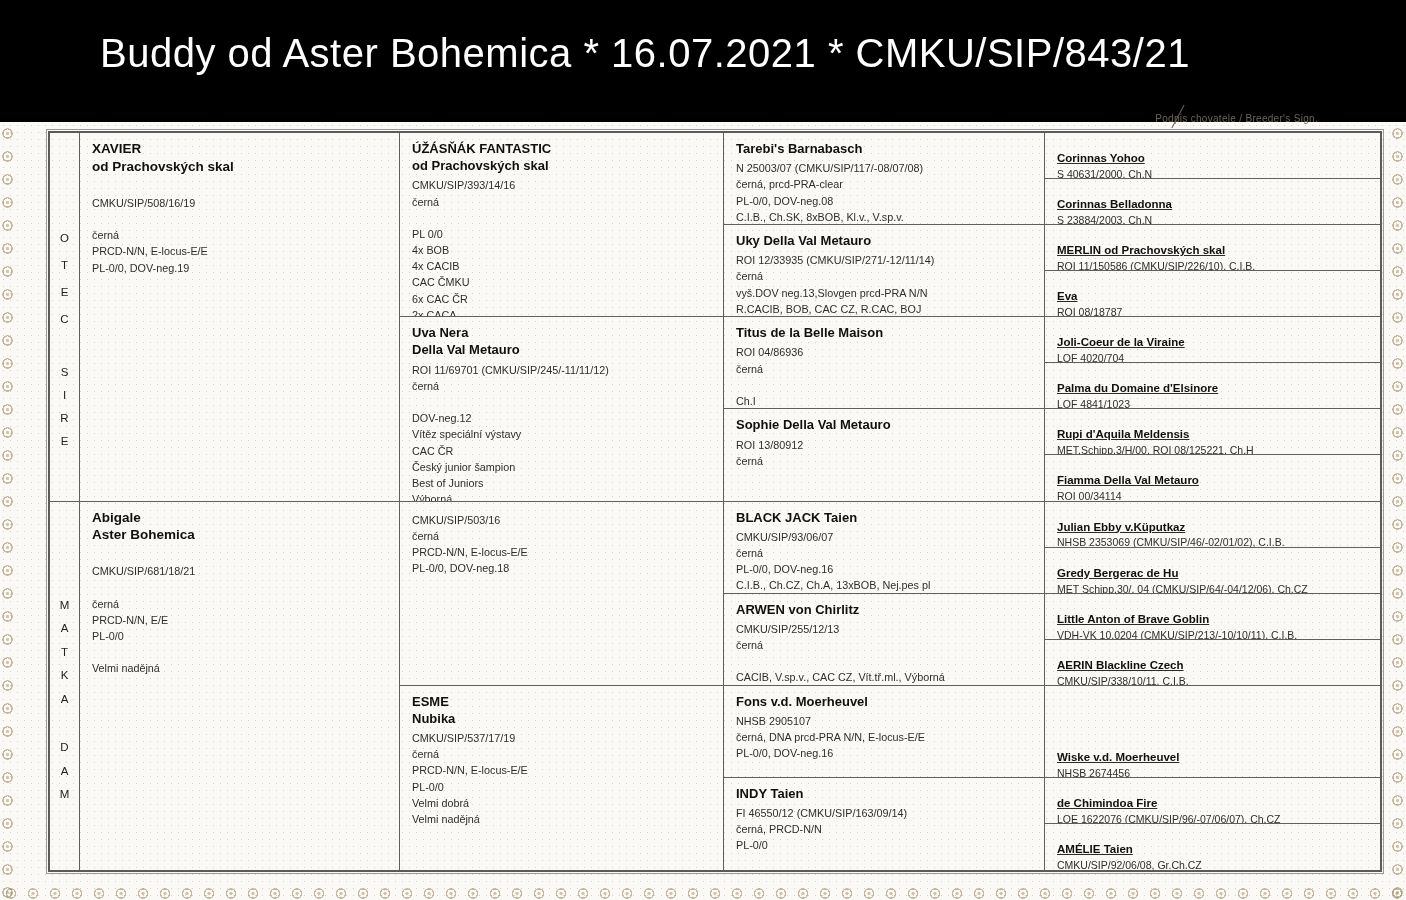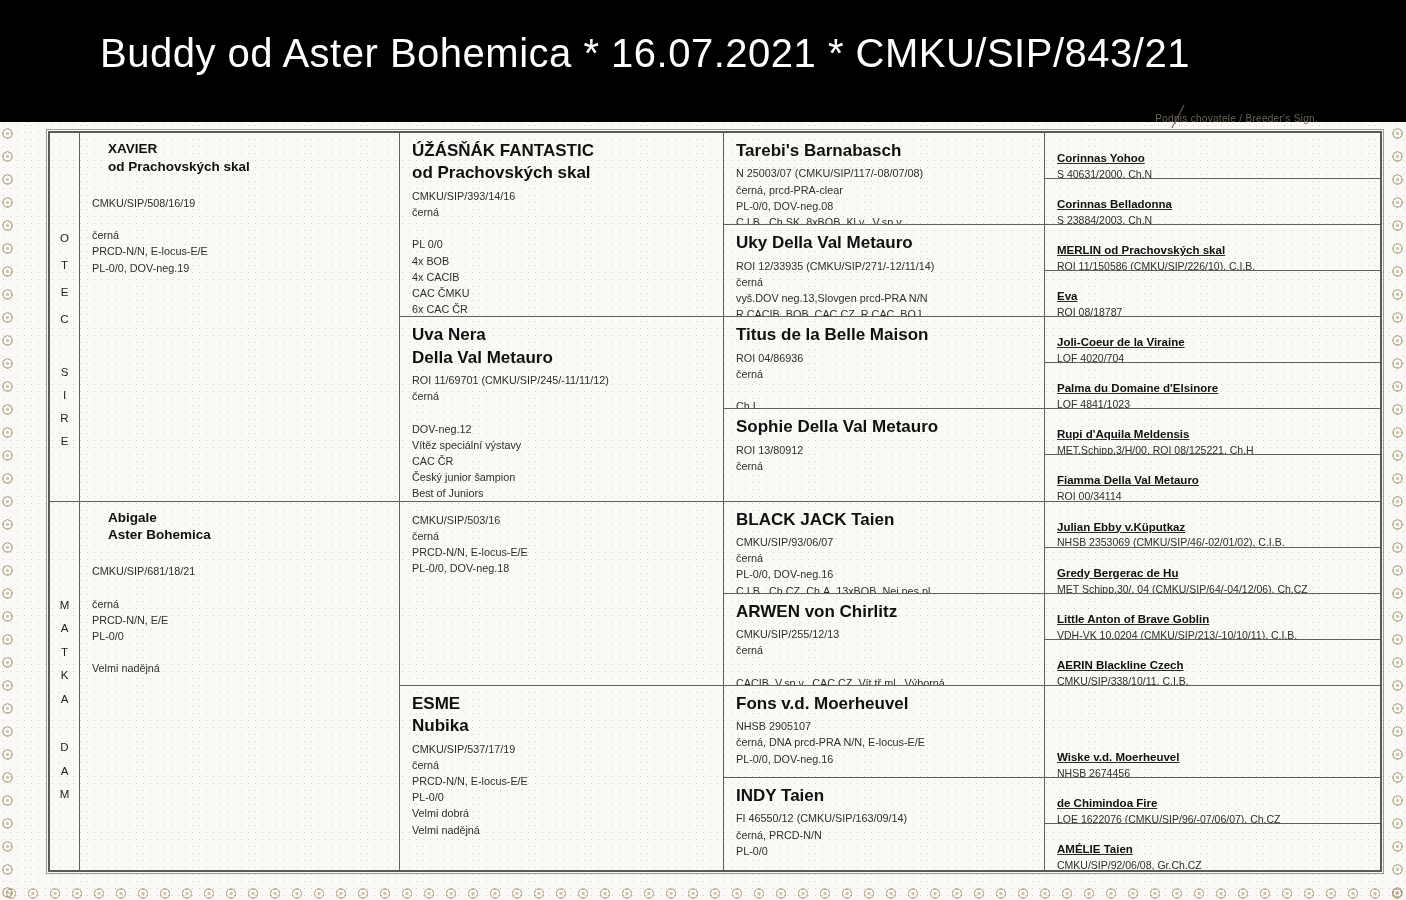--- a/index.html
+++ b/index.html
@@ -56,22 +56,22 @@
     grid-template-rows:repeat(16,1fr);
     border:2px solid #5b5b5b;outline:1px solid #9a9a9a;outline-offset:1px;
     background:transparent;color:#2b2b2b;
   }
   .cell{
     border-right:1.5px solid #5f5f5f;border-bottom:1.5px solid #5f5f5f;
     padding:7px 10px 4px 12px;overflow:hidden;box-sizing:border-box;
   }
   .cell.last-r{border-right:none;}
   .cell.last-b{border-bottom:none;}
-  .nm{font-weight:bold;color:#101010;font-size:17px;line-height:1.32;white-space:pre-line;}
-  .g1 .nm{font-size:13.5px;margin-left:16px;}
+  .nm{font-weight:bold;color:#101010;font-size:13px;line-height:1.32;white-space:pre-line;}
+  .g1 .nm{font-size:13.5px;}
   .g4 .nm{font-size:11.5px;line-height:1.3;}
   .ln{font-size:10.8px;line-height:1.5;white-space:pre-line;margin-top:3px;color:#2e2e2e;}
   .g4 .ln{margin-top:1px;font-size:10.5px;}
   .g4{padding-top:18px;text-decoration:underline;}
   
   .rail{
     display:flex;flex-direction:column;align-items:center;
     border-right:1.5px solid #5f5f5f;border-bottom:1.5px solid #5f5f5f;
     box-sizing:border-box;font-size:11.5px;color:#222;
   }

